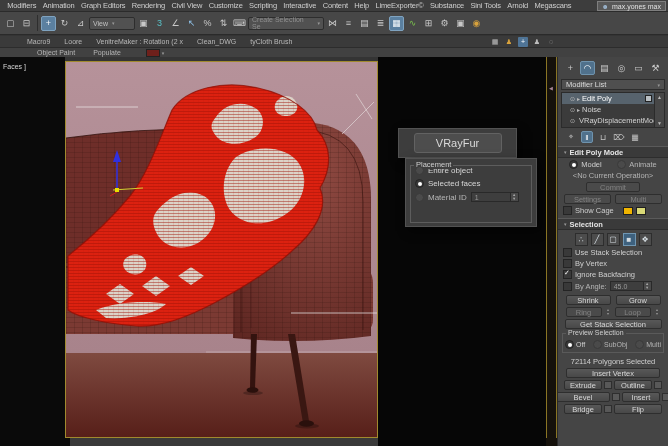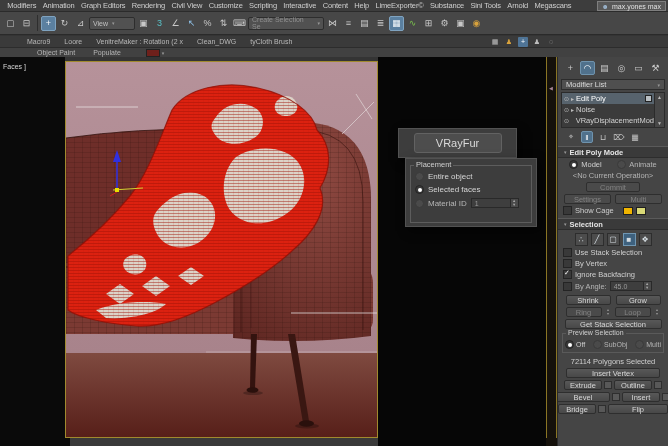--- a/index.html
+++ b/index.html
@@ -53,21 +53,21 @@
   .bs-black2{position:absolute;left:378px;top:0;width:168px;height:8px;background:#060606;}
   .bs-dark{position:absolute;left:546px;top:0;width:11px;height:8px;background:#15110b;}
   
   .vf{position:absolute;left:398px;top:128px;}
   .vf-title{width:119px;height:30px;background:#3d3d3d;border:1px solid #525252;
             box-shadow:3px 4px 9px rgba(0,0,0,.6);display:flex;align-items:center;justify-content:center;box-sizing:border-box;}
   .vf-btn{width:88px;height:20px;background:#4d4d4d;border:1px solid #626262;border-radius:3px;color:#dadada;
           font-size:11px;display:flex;align-items:center;justify-content:center;box-sizing:border-box;}
   .vf-body{position:relative;left:7px;width:132px;height:69px;background:#3d3d3d;border:1px solid #525252;
            box-shadow:3px 4px 9px rgba(0,0,0,.6);box-sizing:border-box;padding:6px 4px 3px;}
-  .vf-grp{border:1px solid #5d5d5d;height:100%;position:relative;padding:6px 4px 0;box-sizing:border-box;}
+  .vf-grp{border:1px solid #5d5d5d;height:100%;position:relative;padding:0 4px 0;box-sizing:border-box;}
   .vf-grplabel{position:absolute;top:-5px;left:3px;background:#3d3d3d;font-size:7.5px;color:#cfcfcf;padding:0 2px;line-height:8px;}
   .vf-row{display:flex;align-items:center;gap:4px;font-size:8px;color:#d6d6d6;margin-bottom:4px;}
   
   .rad{width:7px;height:7px;border-radius:50%;background:#393939;border:1px solid #242424;position:relative;flex:none;}
   .rad.dim{background:#4a4a4a;border-color:#3a3a3a;}
   .rad.sel::after{content:"";position:absolute;left:1.5px;top:1.5px;width:4px;height:4px;border-radius:50%;background:#fff;}
   .cb{width:7px;height:7px;background:#393939;border:1px solid #242424;flex:none;position:relative;}
   .cb.on::after{content:"✓";position:absolute;left:0;top:-2px;font-size:7px;color:#f2f2f2;}
   .spin{display:flex;flex:none;height:10px;}
   .sfield{width:34px;background:#3e3e3e;border:1px solid #292929;color:#999;font-size:7px;display:flex;
@@ -83,21 +83,21 @@
   .cp-tab.active{background:#50718c;border:1px solid #6f93ad;color:#fff;}
   .name-row{display:flex;align-items:center;gap:2px;margin:3px 3px 0;}
   .name-input{flex:1;height:12px;background:#585858;border:1px solid #2a2a2a;color:#e6e6e6;font-size:8px;
               padding:0 2px;font-family:"Liberation Sans",sans-serif;box-sizing:border-box;min-width:0;}
   .obj-swatch{width:13px;height:12px;background:#eaa97c;border:1px solid #1d1d1d;box-sizing:border-box;flex:none;}
   .modlist{display:flex;align-items:center;justify-content:space-between;margin:4px 3px 0;height:11px;background:#4f4f4f;
            border:1px solid #2c2c2c;font-size:7.5px;color:#ddd;padding:0 4px;box-sizing:border-box;}
   .modlist .caret{font-size:5px;color:#999;}
   .stack{margin:2px 3px 0;height:36px;background:#3b3b3b;border:1px solid #2b2b2b;display:flex;box-sizing:border-box;}
   .stack-rows{flex:1;min-width:0;}
-  .stack-row{height:11px;display:flex;align-items:center;font-size:7.5px;color:#d2d2d2;padding-left:2px;gap:2px;white-space:nowrap;overflow:hidden;}
+  .stack-row{height:11px;display:flex;align-items:center;font-size:7.5px;color:#d2d2d2;padding-left:8px;gap:2px;white-space:nowrap;overflow:hidden;}
   .stack-row.sel{background:#57636d;color:#fff;}
   .st-ic{font-size:6px;color:#b9b9b9;flex:none;}
   .st-box{width:7px;height:7px;background:#b9c0c4;border:1px solid #222;margin-left:auto;margin-right:2px;flex:none;box-sizing:border-box;}
   .stack-scroll{width:9px;background:#474747;border-left:1px solid #2b2b2b;display:flex;flex-direction:column;
                 justify-content:space-between;align-items:center;flex:none;}
   .scr{font-size:5px;color:#bbb;line-height:8px;}
   .stack-tools{display:flex;gap:4px;margin:3px 0 0 7px;align-items:center;}
   .stk-ic{width:12px;height:12px;display:flex;align-items:center;justify-content:center;font-size:8px;color:#c6c6c6;
           border-radius:2px;box-sizing:border-box;}
   .stk-ic.active{background:#50718c;border:1px solid #6f93ad;color:#fff;}
@@ -503,21 +503,21 @@
     </div>
     <div class="row center" style="gap:2px">
       <span class="btn" style="width:54px">Bevel</span>
       <span class="sq"></span>
       <span class="btn" style="width:38px">Insert</span>
       <span class="sq"></span>
     </div>
     <div class="row center" style="gap:2px">
       <span class="btn" style="width:38px">Bridge</span>
       <span class="sq"></span>
-      <span class="btn" style="width:60px">Flip</span>
+      <span class="btn" style="width:48px">Flip</span>
     </div>
 
   </div>
 
   <div class="bottomstrip">
     <div class="bs-black1"></div>
     <div class="bs-black2"></div>
     <div class="bs-dark"></div>
   </div>
 

